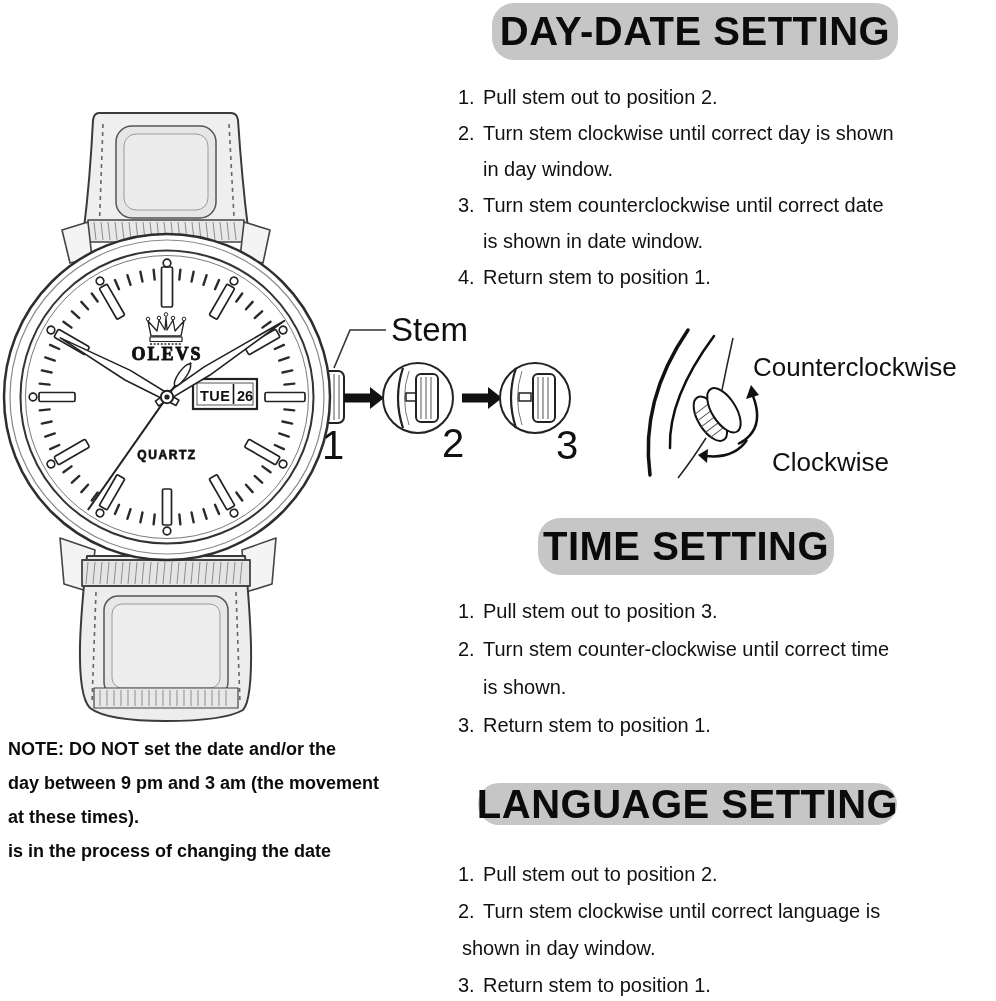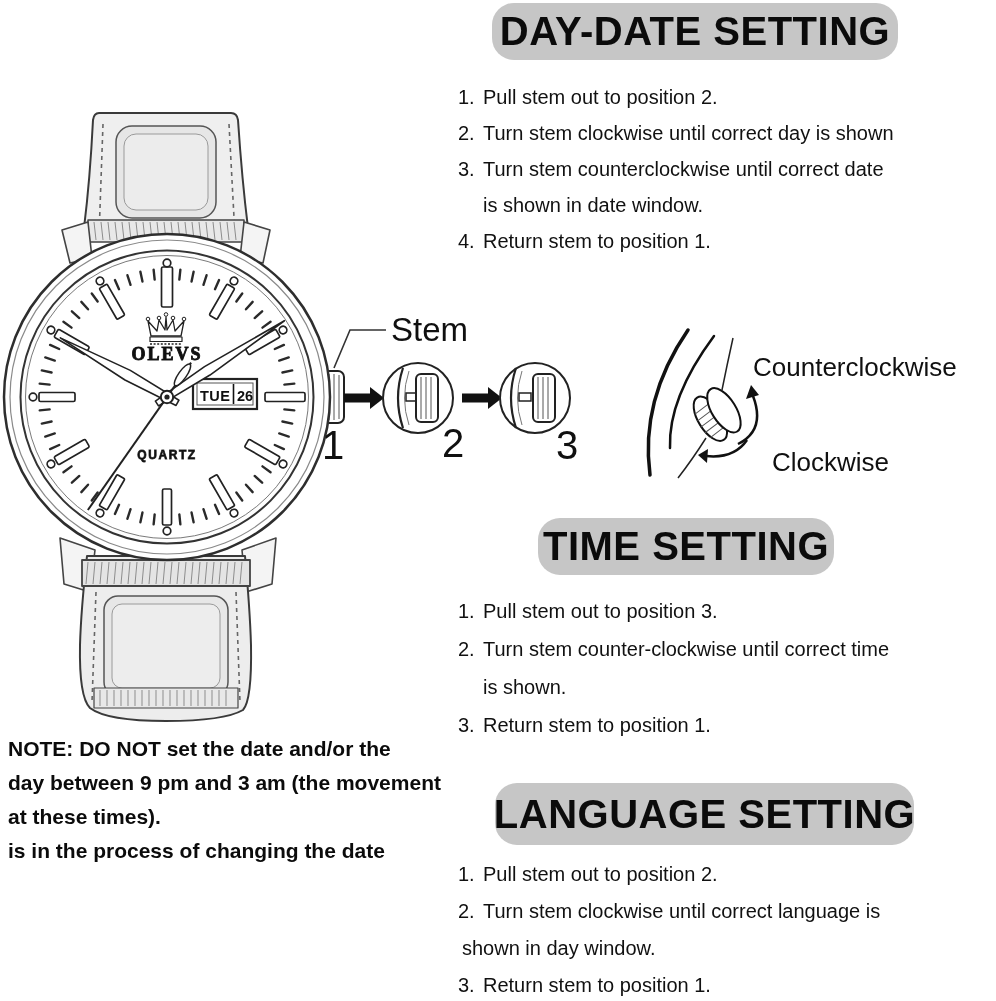--- a/index.html
+++ b/index.html
@@ -7,21 +7,21 @@
           font-family:"Liberation Sans",sans-serif;color:#0d0d0d;}
   #illustration{position:absolute;left:0;top:0;width:996px;height:1001px;}
   .hdr{position:absolute;background:#c6c6c6;border-radius:22px;display:flex;
        align-items:center;justify-content:center;font-weight:bold;font-size:40px;
        letter-spacing:0.5px;color:#0b0b0b;white-space:nowrap;}
   .ilist{position:absolute;font-size:20px;line-height:36px;white-space:nowrap;color:#111;}
   .ilist.l38{line-height:38px;}
   .ilist.l37{line-height:37px;}
   .iline .num{display:inline-block;width:25px;}
   .iline.flush .num{display:inline-block;width:4px;}
-  .note{position:absolute;left:8px;top:732px;font-size:21px;line-height:34px;
+  .note{position:absolute;left:8px;top:732px;font-size:18px;line-height:34px;
         font-weight:bold;white-space:nowrap;color:#0b0b0b;}
   svg text{font-family:"Liberation Sans",sans-serif;fill:#101010;}
   svg text.serifbrand{font-family:"Liberation Serif",serif;}
 </style>
 </head>
 <body>
 
 <div class="canvas">
 
   <svg id="illustration" viewBox="0 0 996 1001">
@@ -335,34 +335,35 @@
 
       <text x="753" y="376" font-size="26">Counterclockwise</text>
       <text x="772" y="471" font-size="26">Clockwise</text>
     </g>
   </svg>
 
   <div class="hdr" style="left:492px;top:3px;width:406px;height:57px;">DAY-DATE SETTING</div>
   <div class="ilist" style="left:458px;top:79px;">
     <div class="iline"><span class="num">1.</span><span>Pull stem out to position 2.</span></div>
     <div class="iline"><span class="num">2.</span><span>Turn stem clockwise until correct day is shown</span></div>
+    <div class="iline"><span class="num"></span><span>in day window.</span></div>
     <div class="iline"><span class="num">3.</span><span>Turn stem counterclockwise until correct date</span></div>
     <div class="iline"><span class="num"></span><span>is shown in date window.</span></div>
     <div class="iline"><span class="num">4.</span><span>Return stem to position 1.</span></div>
   </div>
 
   <div class="hdr" style="left:538px;top:518px;width:296px;height:57px;">TIME SETTING</div>
   <div class="ilist l38" style="left:458px;top:592px;">
     <div class="iline"><span class="num">1.</span><span>Pull stem out to position 3.</span></div>
     <div class="iline"><span class="num">2.</span><span>Turn stem counter-clockwise until correct time</span></div>
     <div class="iline"><span class="num"></span><span>is shown.</span></div>
     <div class="iline"><span class="num">3.</span><span>Return stem to position 1.</span></div>
   </div>
 
-  <div class="hdr" style="left:495px;top:783px;width:419px;height:62px;">LANGUAGE SETTING</div>
+  <div class="hdr" style="left:478px;top:783px;width:419px;height:42px;">LANGUAGE SETTING</div>
   <div class="ilist l37" style="left:458px;top:856px;">
     <div class="iline"><span class="num">1.</span><span>Pull stem out to position 2.</span></div>
     <div class="iline"><span class="num">2.</span><span>Turn stem clockwise until correct language is</span></div>
     <div class="iline flush"><span class="num"></span><span>shown in day window.</span></div>
     <div class="iline"><span class="num">3.</span><span>Return stem to position 1.</span></div>
   </div>
 
   <div class="note">
     <div>NOTE: DO NOT set the date and/or the</div>
     <div>day between 9 pm and 3 am (the movement</div>

